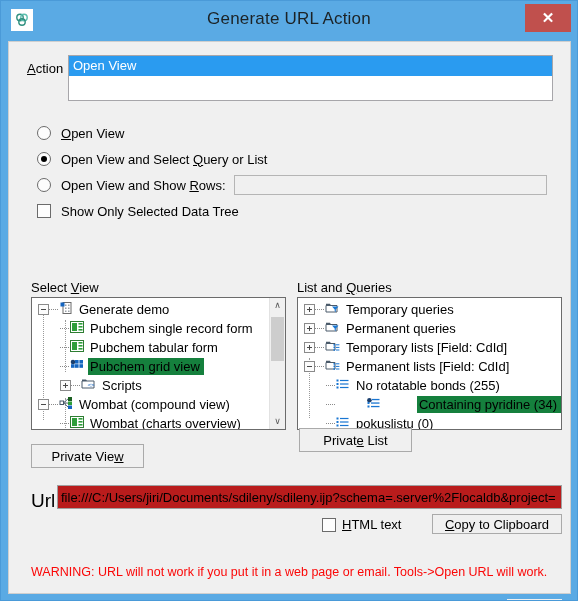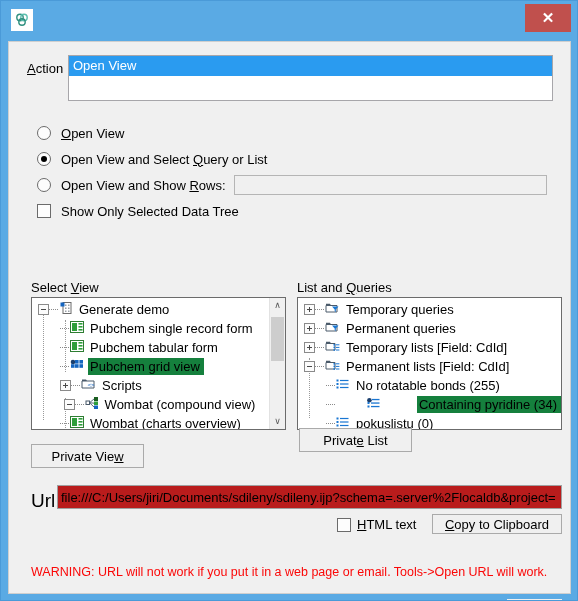--- a/index.html
+++ b/index.html
@@ -296,21 +296,21 @@
     box-sizing: border-box;
     border: 1px solid #a0a0a0;
     background: #b91c1c;
     font-family: "Liberation Sans", sans-serif;
     font-size: 13px;
     color: #000;
     padding: 0 3px;
   }
   #html-text-row {
     position: absolute;
-    left: 328px; top: 475px;
+    left: 313px; top: 475px;
     display: flex;
     align-items: center;
     font-size: 13px;
     color: #000;
   }
   #html-text-row .checkbox { margin-right: 6px; }
   
   #warning {
     position: absolute;
     left: 22px; top: 523px;
@@ -325,20 +325,21 @@
 <div id="window">
 
   <div id="titlebar">
     <div id="app-icon">
       <svg width="16" height="16" viewBox="0 0 16 16">
         <circle cx="6" cy="5.5" r="3.2" fill="none" stroke="#2f8f7f" stroke-width="1.4"></circle>
         <circle cx="10" cy="5.5" r="3.2" fill="none" stroke="#5bbfae" stroke-width="1.4"></circle>
         <circle cx="8" cy="10" r="3.2" fill="none" stroke="#2f8f7f" stroke-width="1.4"></circle>
       </svg>
     </div>
+    <div id="title-text">Generate URL Action</div>
     <div id="close-btn">✕</div>
   </div>
 
   <div id="content">
 
     <div id="action-row">
       <div id="action-label"><span class="u">A</span>ction</div>
       <div id="action-list">
         <div class="action-item selected">Open View</div>
       </div>
@@ -442,21 +443,21 @@
           <span class="ico">
             <svg width="15" height="12" viewBox="0 0 15 12">
               <path d="M1 3 L1 10 L13 10 L13 3 Z" fill="#fff" stroke="#4a5a6a" stroke-width="1"></path>
               <path d="M1 3 L1 1.5 L5 1.5 L6 3 Z" fill="#4a5a6a"></path>
               <text x="6.5" y="8.6" font-size="6" fill="#1565c0" font-family="monospace">&lt;&gt;</text>
             </svg>
           </span>
           <span class="lbl">Scripts</span>
         </div>
 
-        <div class="tnode" style="padding-left:6px;justify-content:center;">
+        <div class="tnode" style="padding-left:6px;">
           <span class="toggle"></span>
           <span class="dots"></span>
           <span class="ico">
             <svg width="14" height="14" viewBox="0 0 14 14">
               <rect x="1" y="5" width="3.5" height="3.5" fill="none" stroke="#4a5a6a" stroke-width="1"></rect>
               <rect x="9" y="1" width="4" height="4" fill="#1a5e20"></rect>
               <rect x="9" y="5.5" width="4" height="3.5" fill="#2e9e3a"></rect>
               <rect x="9" y="9.5" width="4" height="3.5" fill="#1565c0"></rect>
               <path d="M4.5 6.7 L9 3" stroke="#4a5a6a" stroke-width="0.9" fill="none"></path>
               <path d="M4.5 6.7 L9 7.2" stroke="#4a5a6a" stroke-width="0.9" fill="none"></path>

